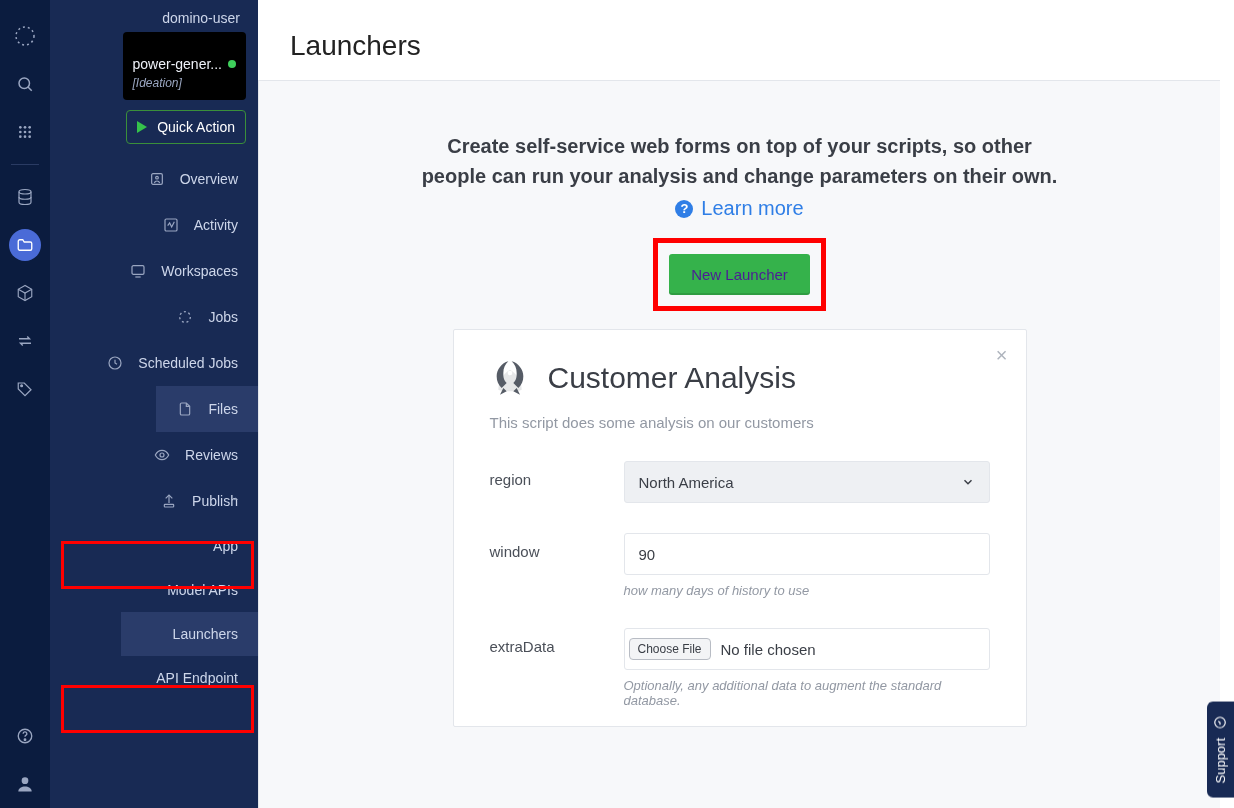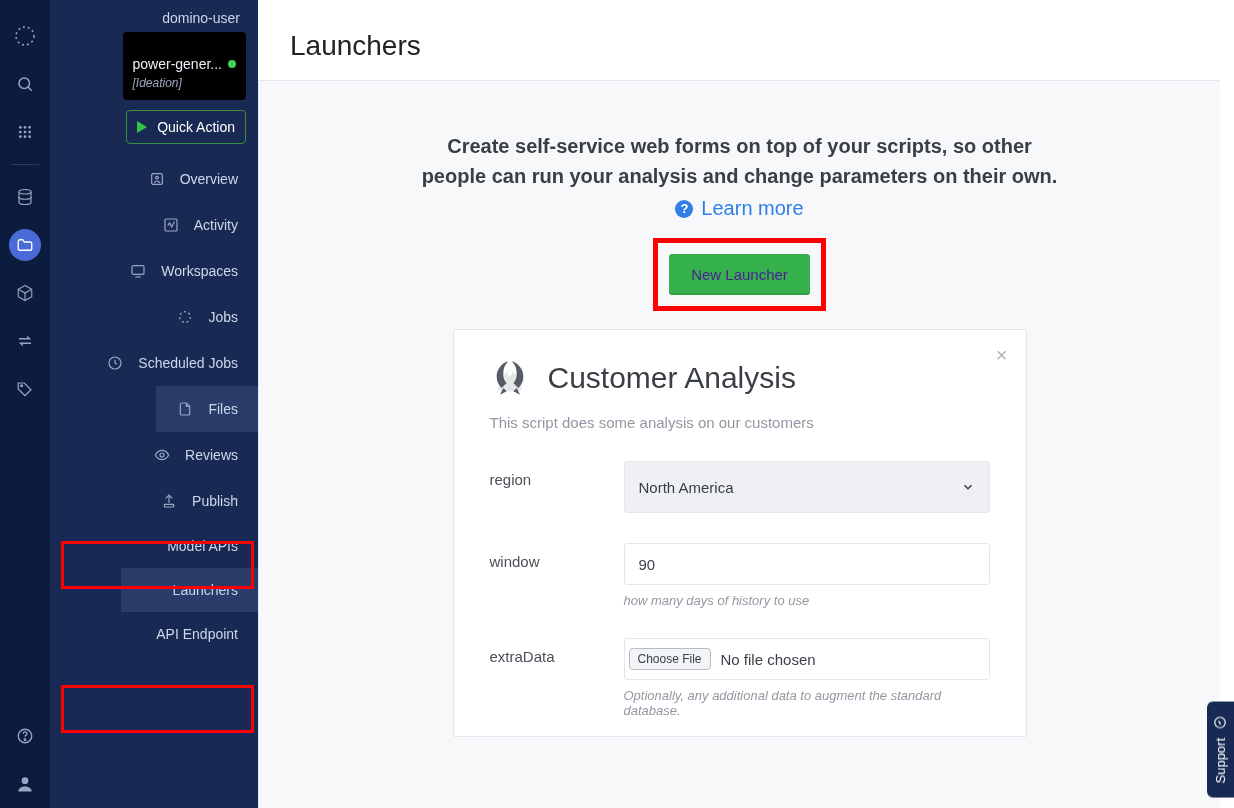--- a/index.html
+++ b/index.html
@@ -203,21 +203,21 @@
   }
   .frow .flabel {
     width: 134px;
     color:#4a4f58;
     font-size:15px;
     padding-top:10px;
   }
   .frow .fcontrol { flex:1; }
   .sel {
     width:100%;
-    height:52px;
+    height:42px;
     background:#eef0f3;
     border:1px solid #e3e6eb;
     border-radius:3px;
     padding: 0 14px;
     display:flex; align-items:center; justify-content:space-between;
     color:#3a3e46;
     font-size:15px;
     cursor:pointer;
   }
   .txt {
@@ -434,20 +434,23 @@
           <svg width="16" height="16" viewBox="0 0 24 24" fill="none" stroke="currentColor" stroke-width="1.8">
             <path d="M12 3v12"></path>
             <path d="M7 8l5-5 5 5"></path>
             <rect x="5" y="17" width="14" height="4" rx="1"></rect>
           </svg>
         </span>
       <span>Publish</span>
       <span class="chev">⌃</span>
     </div>
     <div class="nav-item nav-sub">
+      <span>App</span>
+    </div>
+    <div class="nav-item nav-sub">
       <span>Model APIs</span>
     </div>
     <div class="nav-item nav-sub active">
       <span>Launchers</span>
     </div>
     <div class="nav-item nav-sub">
       <span>API Endpoint</span>
     </div>
 
     <div class="highlight-box" style="left:11px; top:541px; width:193px; height:48px;"></div>

